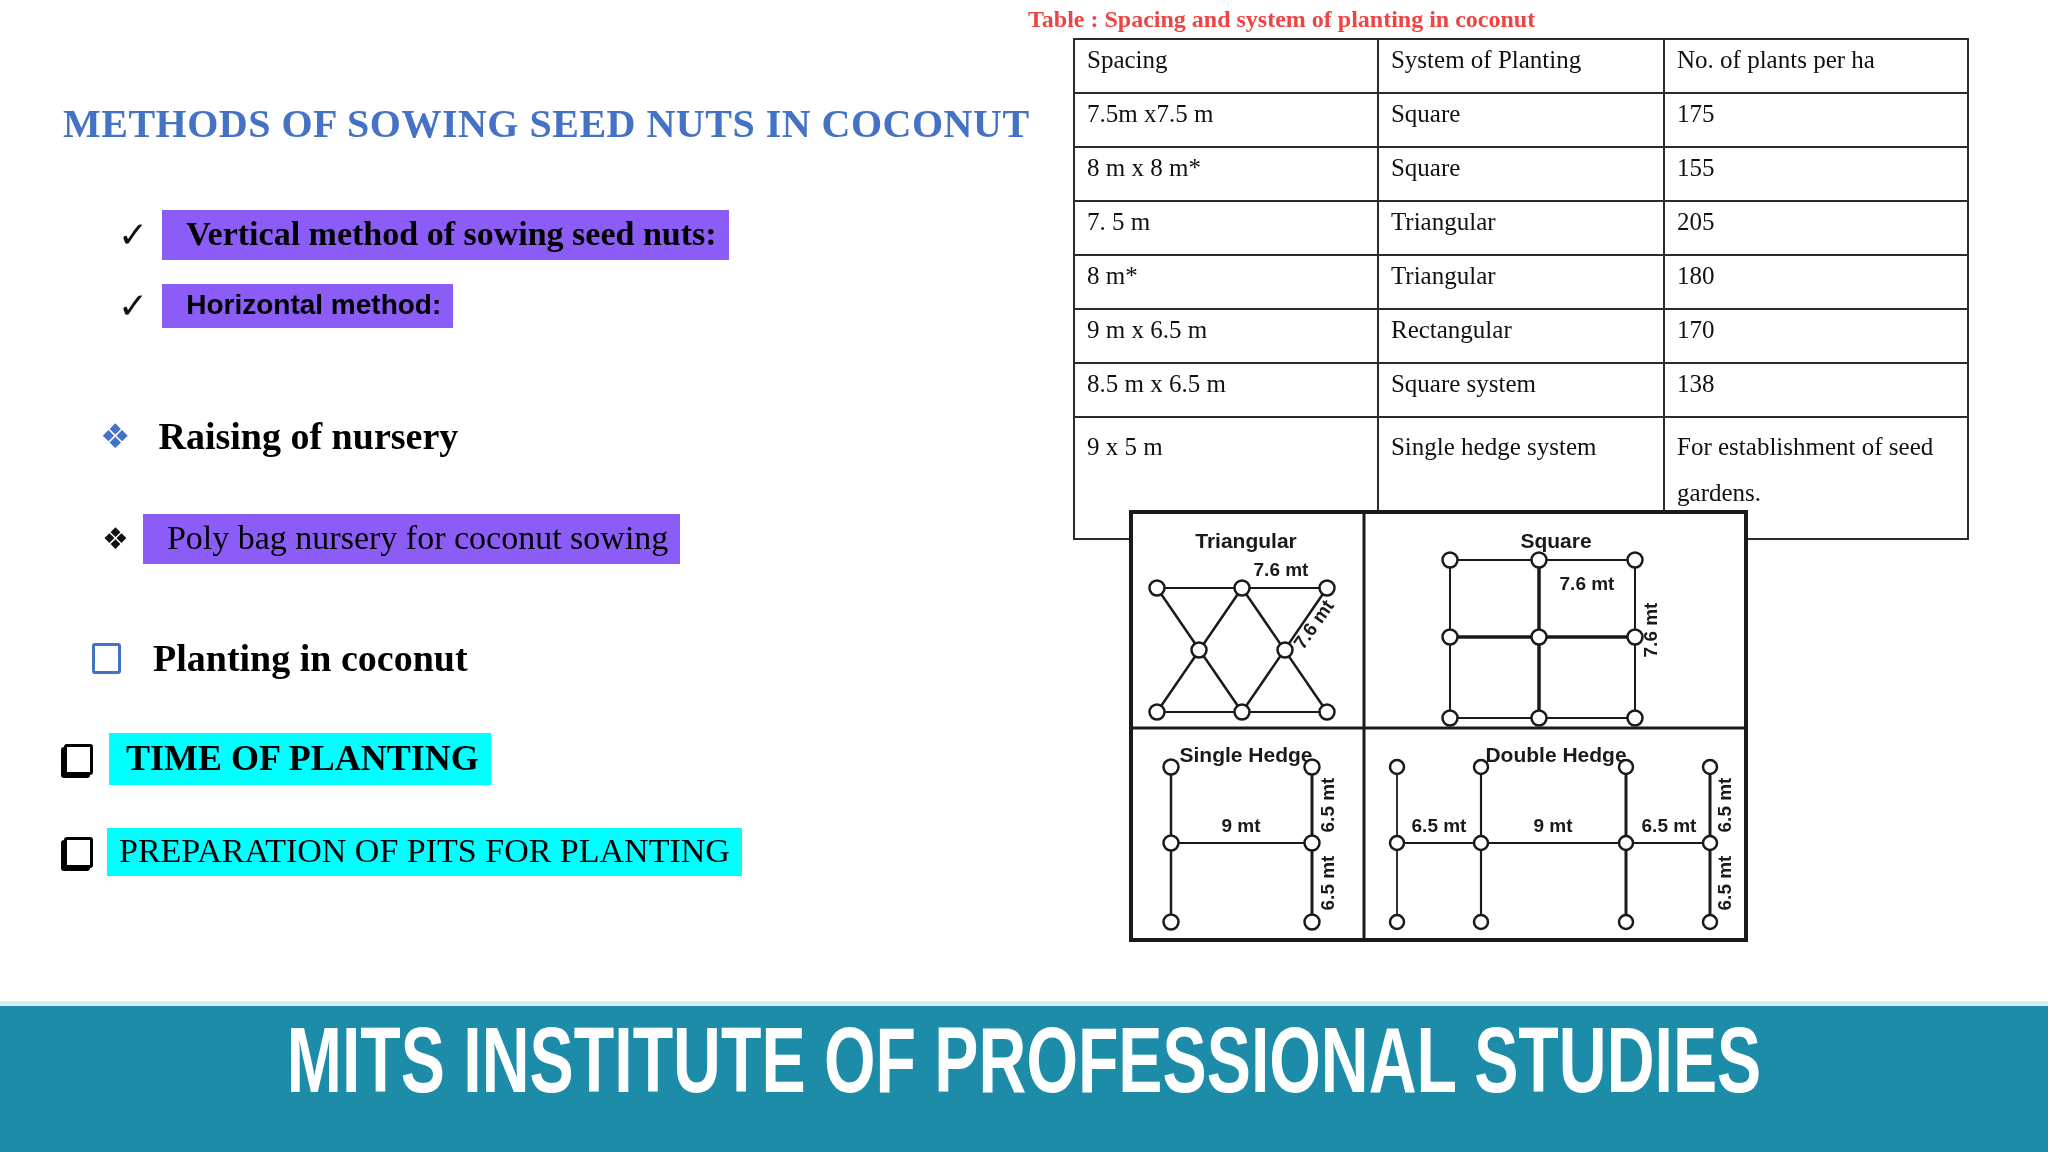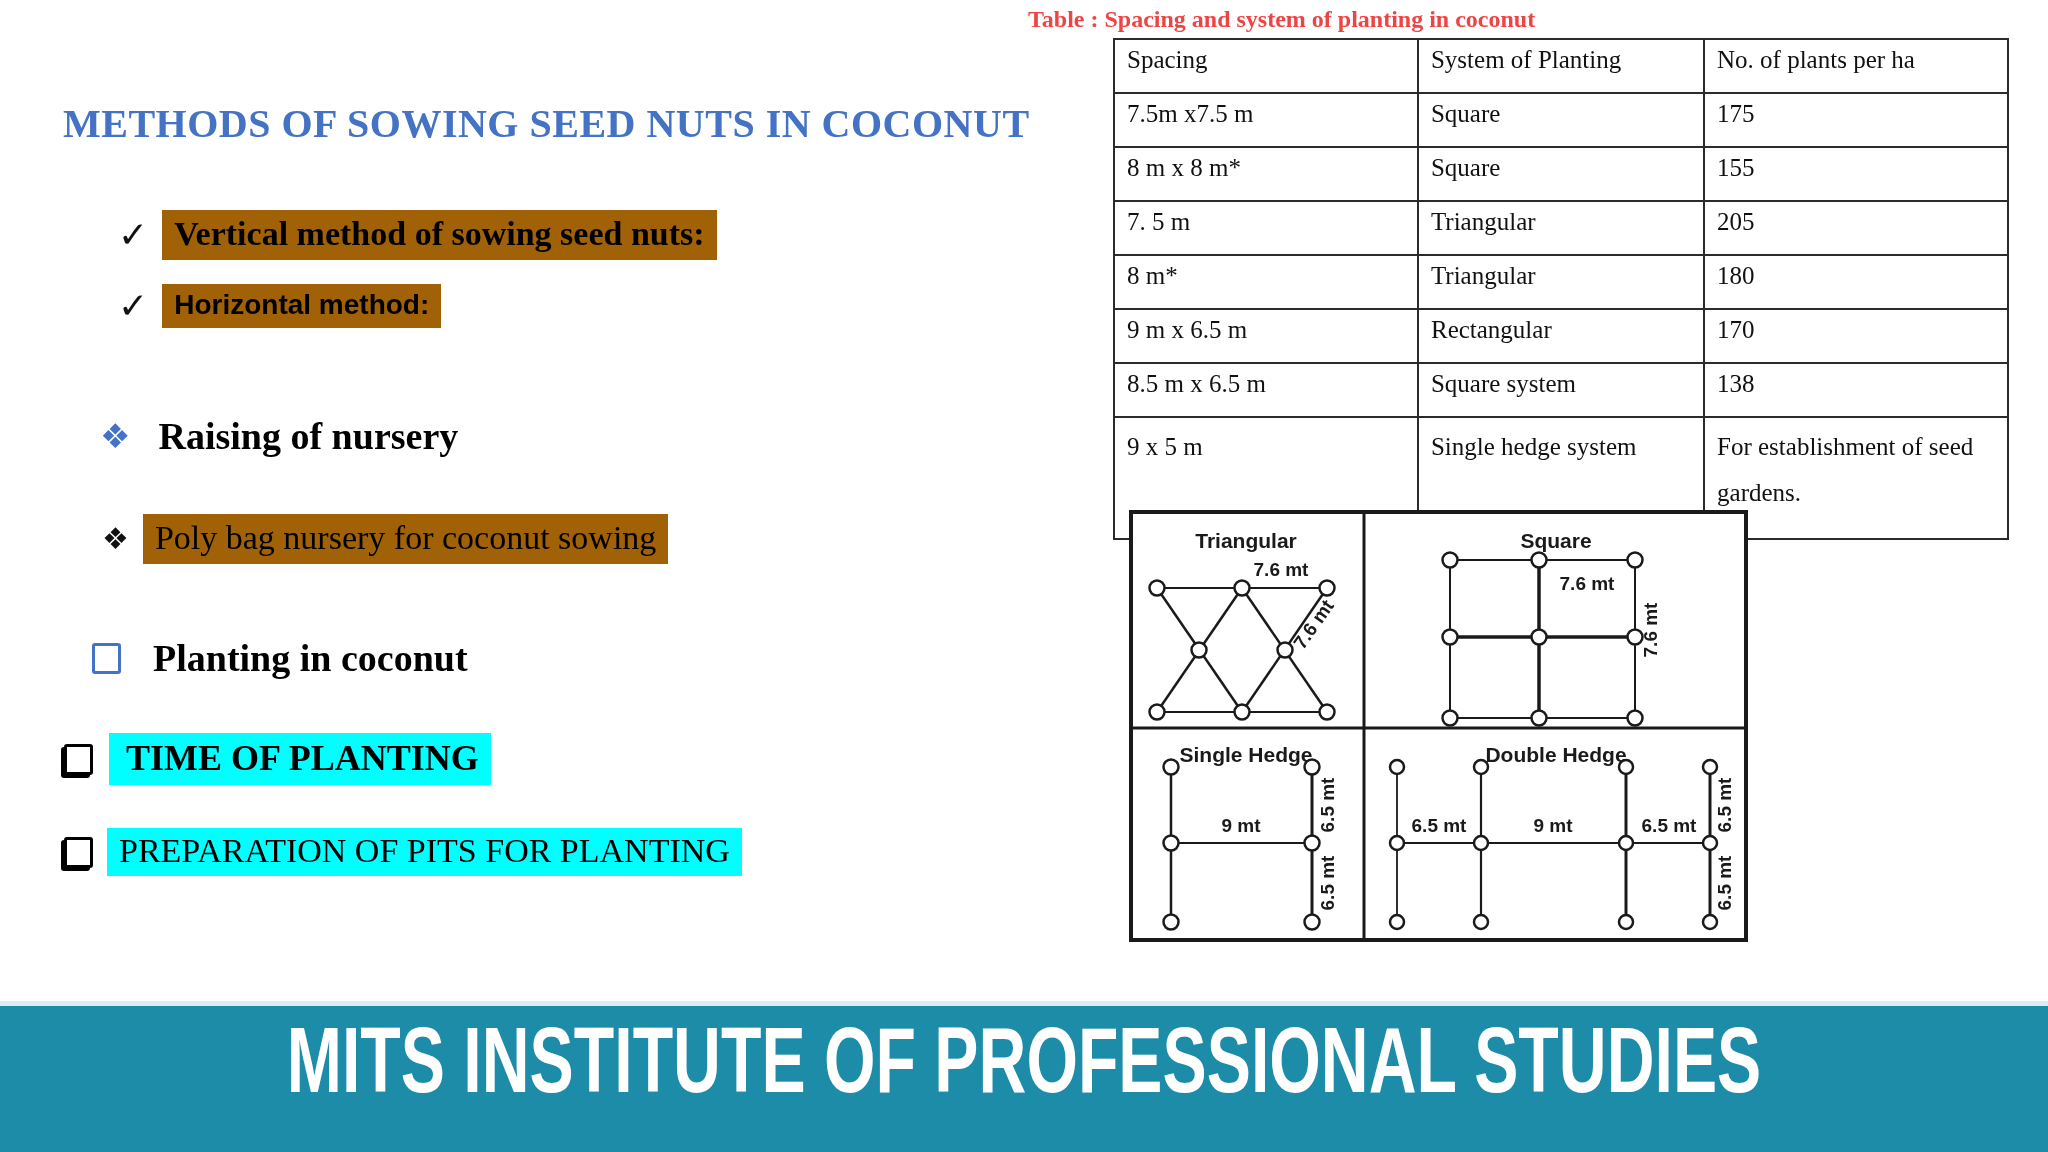--- a/index.html
+++ b/index.html
@@ -17,21 +17,21 @@
   .glyph{font-family:"DejaVu Sans", sans-serif;line-height:1;}
   .check-glyph{font-size:36px;font-weight:bold;color:#111;}
   .diamond-blue{font-size:34px;color:#4472c4;}
   .diamond-black{font-size:30px;color:#111;}
   .checkbox{
     width:23px;height:25px;background:#fff;border:3.5px solid #000;border-radius:3px;
     flex:0 0 auto;
   }
   .checkbox.black{box-shadow:-3px 3px 0 0 #000;}
   .checkbox.blue{border-color:#4472c4;box-shadow:none;}
-  .hl-yellow{background:#a16207;padding:5px 12px 7px 12px;}
+  .hl-yellow{background:#8b5cf6;padding:5px 12px 7px 24px;}
   .hl-cyan{background:#00ffff;padding:4px 12px 6px 12px;}
   .t-serif-bold{font-family:"Liberation Serif",serif;font-weight:bold;font-size:34px;color:#000;}
   .t-sans-bold{font-family:"Liberation Sans",sans-serif;font-weight:bold;font-size:28px;color:#000;}
   .t-serif{font-family:Liberation Serif, serif;font-size:34px;color:#000;}
   .t-blue-big{font-family:"Liberation Serif",serif;font-weight:bold;font-size:38px;color:#000000;}
   .t-caps-bold{font-family:"Liberation Serif",serif;font-weight:bold;font-size:36px;color:#000;padding-left:17px;}
   .t-caps{font-family:"Liberation Serif",serif;font-size:34px;color:#000;}
   #row-vertical{left:118px;top:210px;}
   #row-vertical .glyph{margin-right:14px;}
   #row-horizontal{left:118px;top:284px;}
@@ -48,21 +48,21 @@
   #row-pits .checkbox{margin-right:14px;}
   
   .table-title{
     position:absolute;left:1028px;top:6px;
     font-family:"Liberation Serif",serif;font-weight:bold;font-size:24px;color:#ef4444;
     white-space:nowrap;
   }
   table.spacing-table{
     position:absolute;left:1073px;top:38px;width:896px;
     border-collapse:collapse;background:#fff;
-    font-family:"Liberation Serif",serif;font-size:25px;color:#111;margin-left:40px;
+    font-family:"Liberation Serif",serif;font-size:25px;color:#111;
   }
   table.spacing-table td,table.spacing-table th{
     border:2px solid #2b2b2b;padding:6px 12px;text-align:left;vertical-align:top;
     font-weight:normal;height:40px;
   }
   table.spacing-table tr.tall td{height:108px;line-height:1.85;}
   td.justify{text-align:justify;}
   
   .diagram-wrap{position:absolute;left:1129px;top:510px;width:619px;height:432px;}
   

